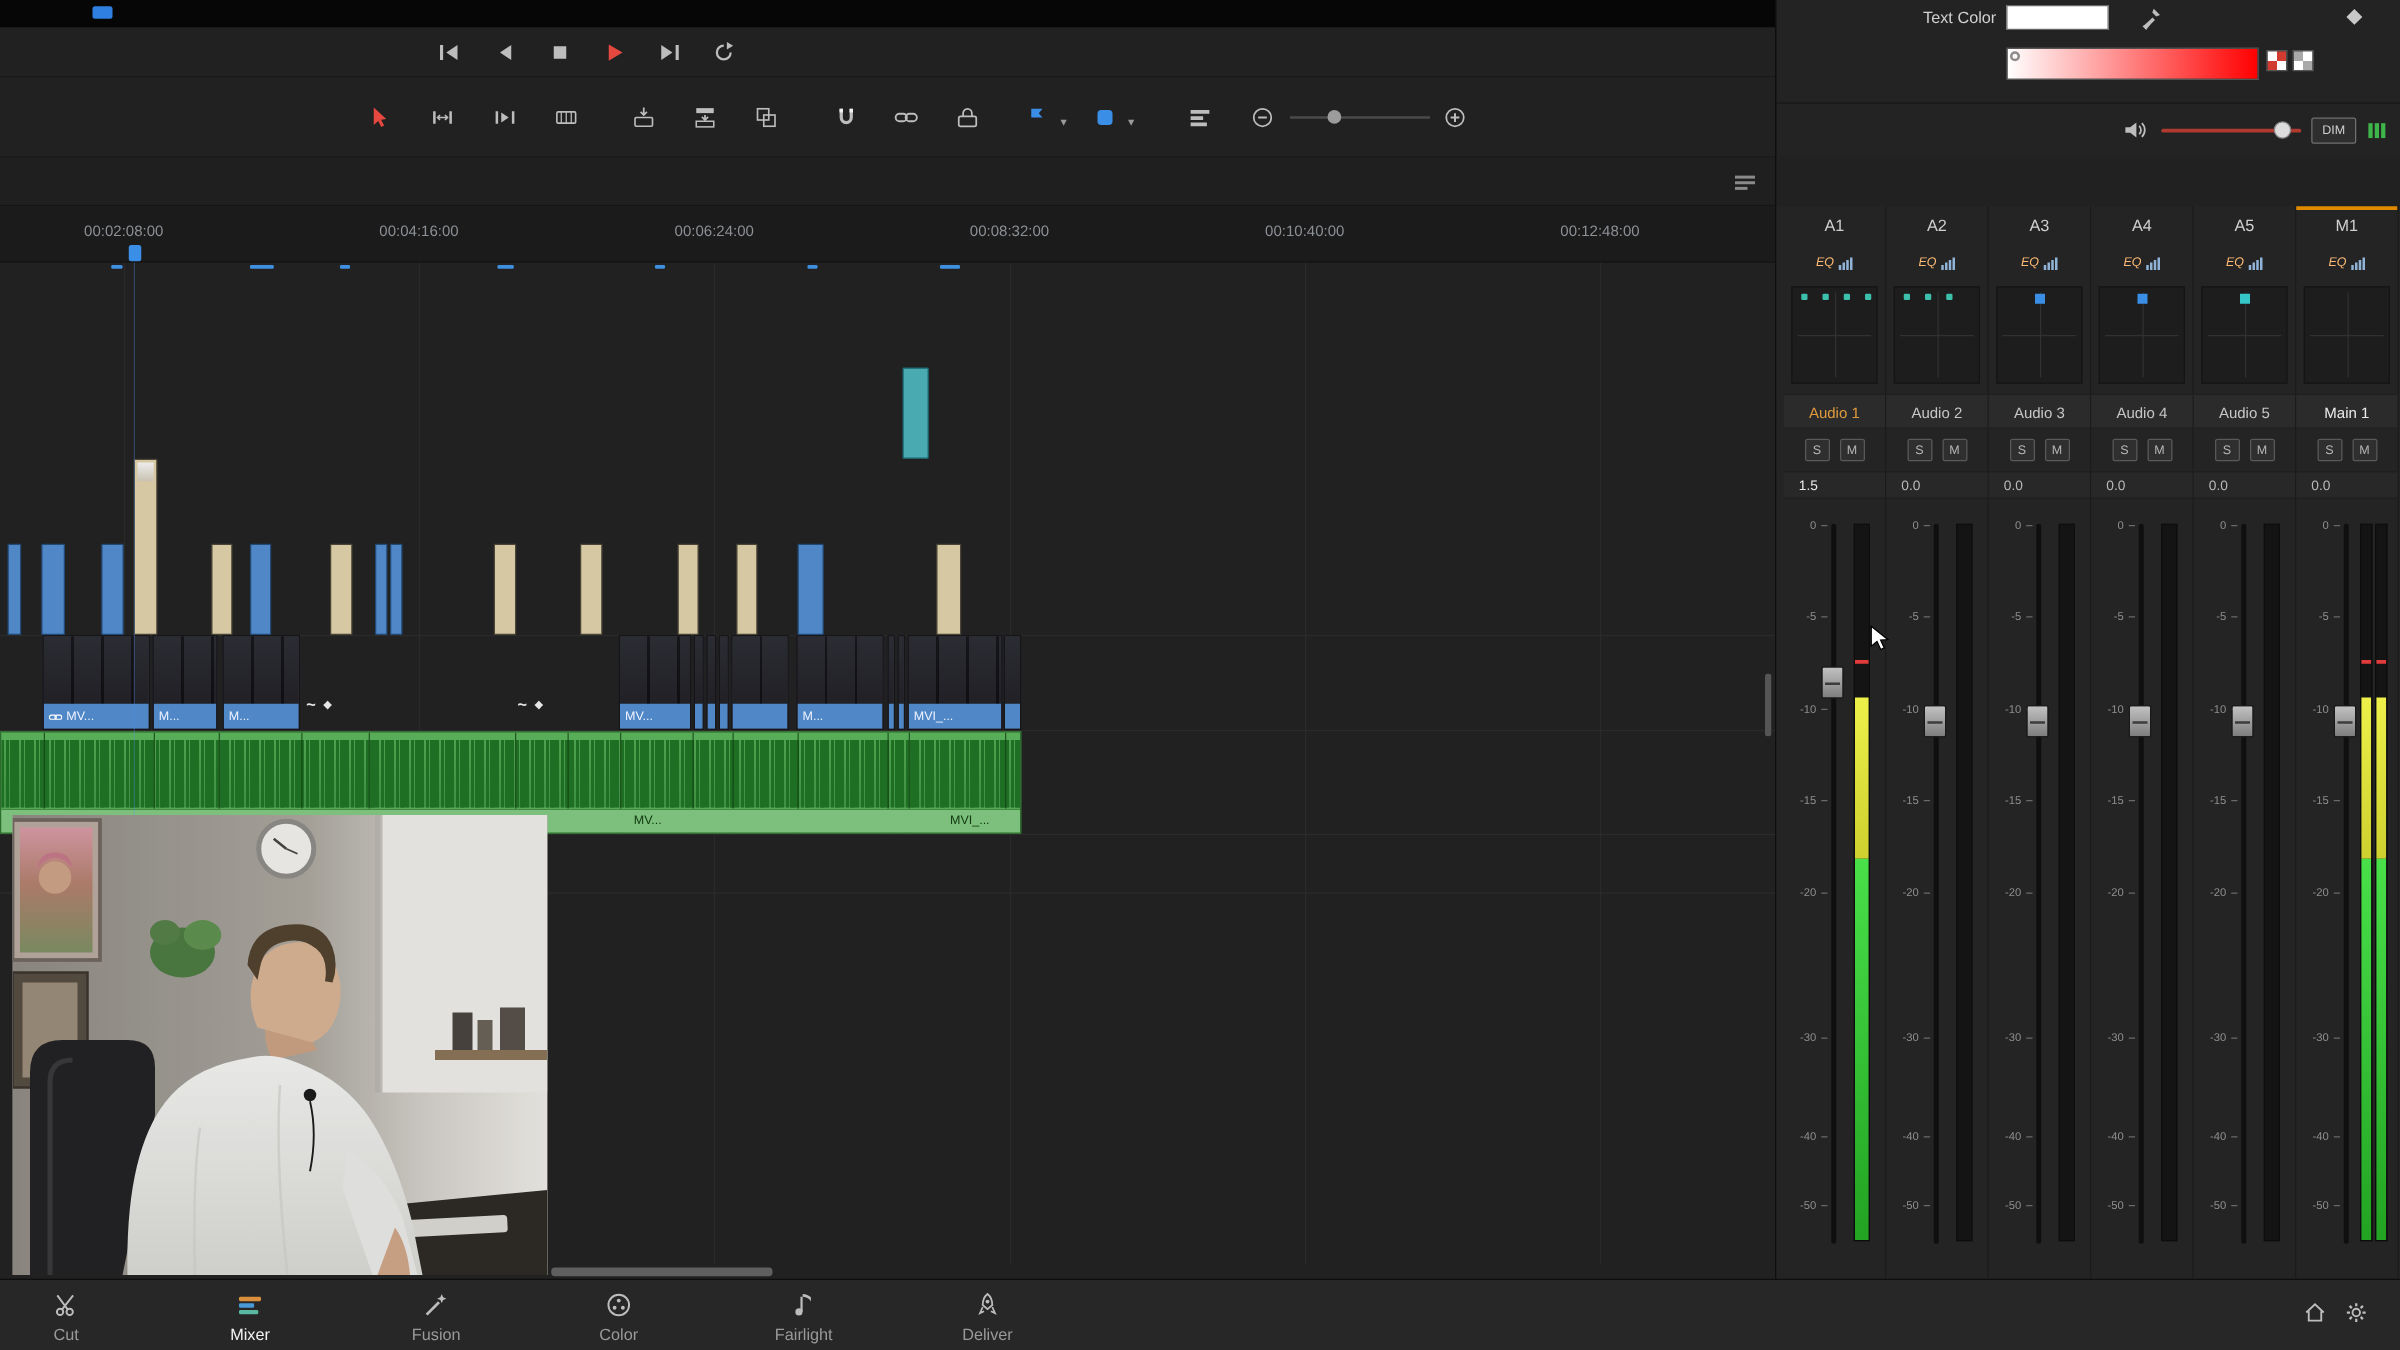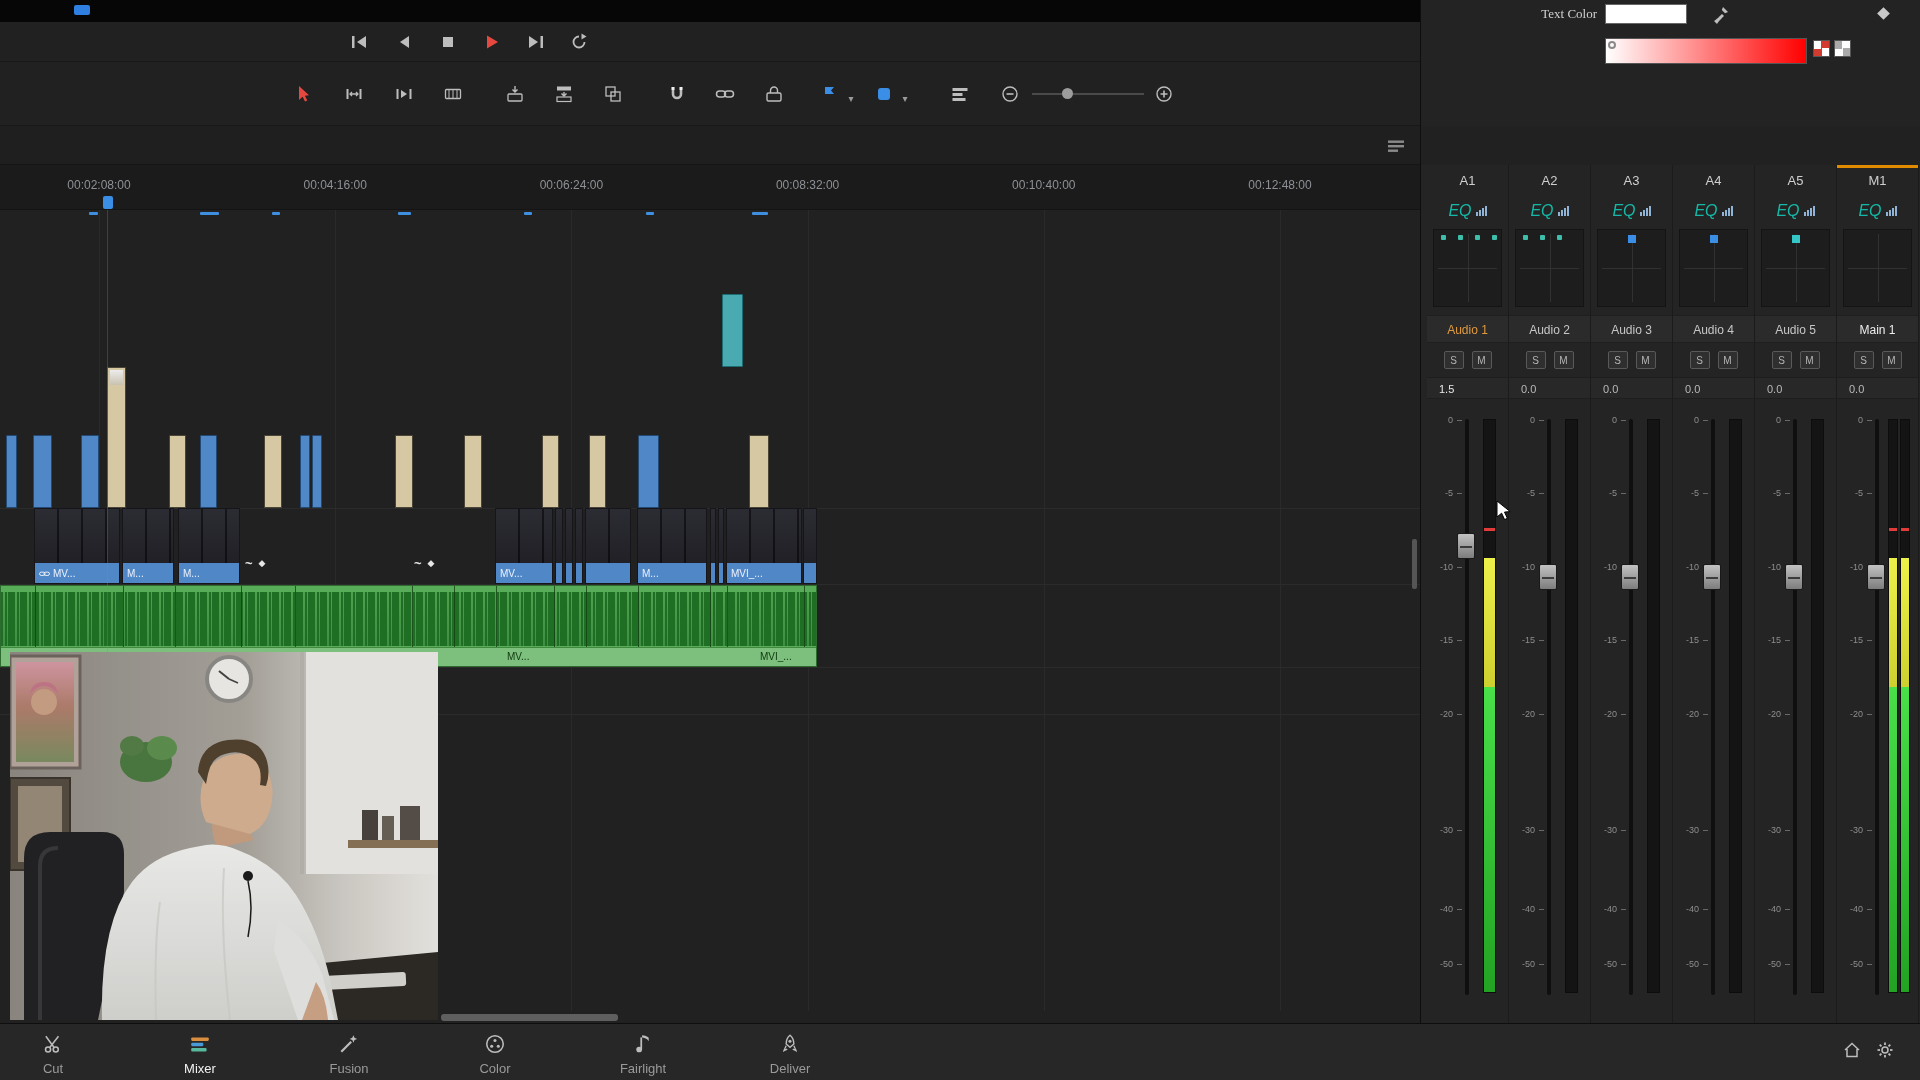--- a/index.html
+++ b/index.html
@@ -17,21 +17,21 @@
 
   
   .toolbar{position:absolute;left:0;top:62px;width:1420px;height:64px;background:#212121;border-bottom:1px solid #181818;}
   .tool{position:absolute;top:20px;width:24px;height:24px;display:flex;align-items:center;justify-content:center;cursor:pointer;}
   .tool.chev{width:12px;top:24px;color:#9a9a9a;font-size:10px;}
   .tool.zslider{width:112px;}
   .zline{position:absolute;left:0;right:0;top:11px;height:2px;background:#4a4a4a;}
   .zdot{position:absolute;left:30px;top:6px;width:11px;height:11px;border-radius:50%;background:#9c9c9c;}
 
   
-  .right-top{position:absolute;left:1420px;top:0;width:500px;height:126px;background:#232323;border-left:1px solid #0e0e0e;font-family:Liberation Serif, serif;}
+  .right-top{position:absolute;left:1420px;top:0;width:500px;height:126px;background:#232323;border-left:1px solid #0e0e0e;}
   .tc-label{position:absolute;left:60px;top:6px;width:116px;text-align:right;font-size:13px;color:#d0d0d0;}
   .tc-swatch{position:absolute;left:184px;top:4px;width:82px;height:20px;background:#ffffff;border:1px solid #666;}
   .tc-eyedropper{position:absolute;left:290px;top:4px;width:20px;height:20px;}
   .tc-diamond{position:absolute;left:458px;top:9px;width:9px;height:9px;background:#c9c9c9;transform:rotate(45deg);}
   .tc-gradient{position:absolute;left:184px;top:38px;width:202px;height:26px;background:linear-gradient(90deg,#ffffff,#ff0000);border:1px solid #555;}
   .tc-grad-handle{position:absolute;left:2px;top:2px;width:8px;height:8px;border:2px solid #8a8a8a;border-radius:50%;}
   .tc-check{position:absolute;top:40px;width:17px;height:17px;border:1px solid #555;}
   .tc-check1{left:392px;background:conic-gradient(#d23b2f 25%,#fff 25% 50%,#d23b2f 50% 75%,#fff 75%);}
   .tc-check2{left:413px;background:conic-gradient(#fff 25%,#a9a9a9 25% 50%,#fff 50% 75%,#a9a9a9 75%);}
   .vol-row{position:absolute;left:0;right:0;top:82px;height:44px;border-top:1px solid #191919;}
@@ -85,21 +85,21 @@
   .a-bound{position:absolute;top:0;bottom:0;width:1px;background:rgba(16,62,18,0.75);}
   .h-scrollbar{position:absolute;left:441px;top:804px;width:177px;height:7px;background:#5f5f5f;border-radius:3px;z-index:4;}
   .v-scrollbar{position:absolute;right:3px;top:329px;width:5px;height:50px;background:#555;border-radius:2px;z-index:4;}
 
   
   .mixer-body{position:absolute;left:1421px;top:165px;width:499px;height:858px;background:#242424;display:flex;padding-left:6px;}
   .ch{width:82px;height:100%;position:relative;border-right:1px solid #1b1b1b;flex:none;}
   .ch-accent{box-shadow:inset 0 3px 0 #e08a00;}
   .ch-id{height:30px;line-height:32px;text-align:center;font-size:13px;color:#cfcfcf;}
   .ch-eq{height:28px;display:flex;justify-content:center;align-items:flex-end;gap:4px;padding-bottom:7px;cursor:pointer;}
-  .eq-t{color:#14b8a6;font-style:italic;font-size:16px;line-height:10px;}
+  .eq-t{color:#fdba74;font-style:italic;font-size:10px;line-height:10px;}
   .eq-bars{display:flex;align-items:flex-end;gap:1px;}
   .eq-bars i{display:block;width:2px;background:#8fb4d8;}
   .eq-bars i:nth-child(1){height:4px;} .eq-bars i:nth-child(2){height:6px;}
   .eq-bars i:nth-child(3){height:8px;} .eq-bars i:nth-child(4){height:10px;}
   .ch-pan{margin:6px 6px 8px;height:78px;background:#1d1d1d;border:1px solid #141414;position:relative;cursor:pointer;}
   .pan-vline{position:absolute;left:50%;top:4px;bottom:4px;width:1px;background:#313131;}
   .pan-hline{position:absolute;top:50%;left:4px;right:4px;height:1px;background:#313131;}
   .pan-dot{position:absolute;top:5px;width:5px;height:5px;background:#3cc0ab;border-radius:1px;}
   .pan-square{position:absolute;top:5px;left:50%;margin-left:-4px;width:8px;height:8px;}
   .ch-name{height:28px;line-height:28px;text-align:center;font-size:12px;color:#c6c6c6;background:#2b2b2b;
@@ -295,20 +295,34 @@
     <span class="tc-eyedropper"><svg width="20" height="20" viewBox="0 0 20 20">
           <path d="M3,17 c2,-1 6,-5 8,-7 l2,2 c-2,2 -6,6 -7,8 z" fill="#bdbdbd"></path>
           <path d="M12,3 l5,5 -3,1.2 -3.2,-3.2 z" fill="#bdbdbd"></path>
         </svg></span>
     <span class="tc-diamond"></span>
     <div class="tc-gradient">
       <div class="tc-grad-handle"></div>
     </div>
     <div class="tc-check tc-check1"></div>
     <div class="tc-check tc-check2"></div>
+    <div class="vol-row">
+      <span class="vol-speaker"><svg width="22" height="22" viewBox="0 0 20 20">
+            <path d="M3,8 h3.5 L11,4.5 v11 L6.5,12 H3 Z" fill="#bdbdbd"></path>
+            <path d="M13,7 a4,4 0 0 1 0,6 M15,5 a7,7 0 0 1 0,10" stroke="#bdbdbd" stroke-width="1.3" fill="none"></path>
+          </svg></span>
+      <div class="vslider"></div>
+      <div class="vhandle"></div>
+      <button class="dim-btn">DIM</button>
+      <span class="mgrid"><svg width="17" height="17" viewBox="0 0 20 20">
+            <rect x="2" y="3" width="4" height="14" fill="#3db54a"></rect>
+            <rect x="8" y="3" width="4" height="14" fill="#3db54a"></rect>
+            <rect x="14" y="3" width="4" height="14" fill="#3db54a"></rect>
+          </svg></span>
+    </div>
   </div>
 
   <div class="band-left">
     <span class="tl-opts"><svg width="20" height="20" viewBox="0 0 20 20">
           <rect x="2" y="4.5" width="16" height="2.4" fill="#8a8a8a"></rect>
           <rect x="2" y="9" width="16" height="2.4" fill="#8a8a8a"></rect>
           <rect x="2" y="13.5" width="10" height="2.4" fill="#8a8a8a"></rect>
         </svg></span>
   </div>
 

